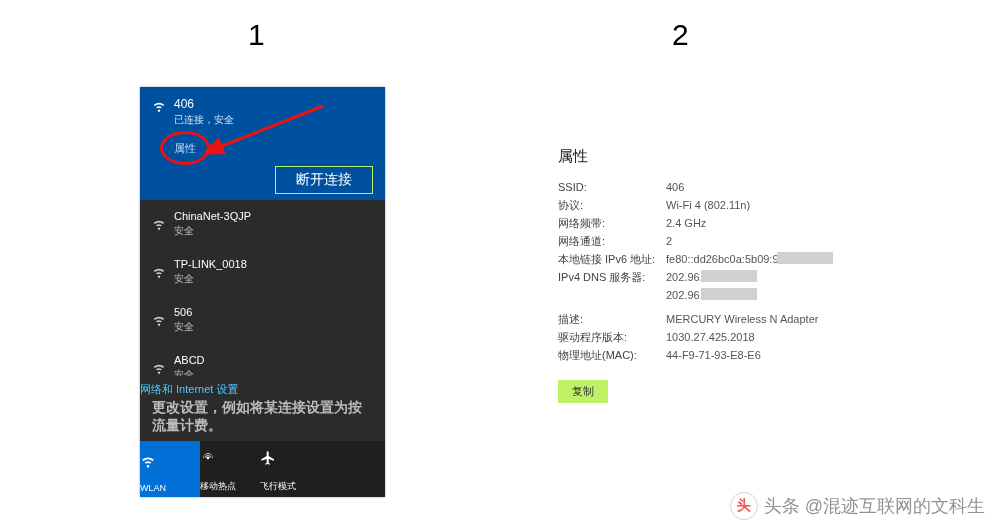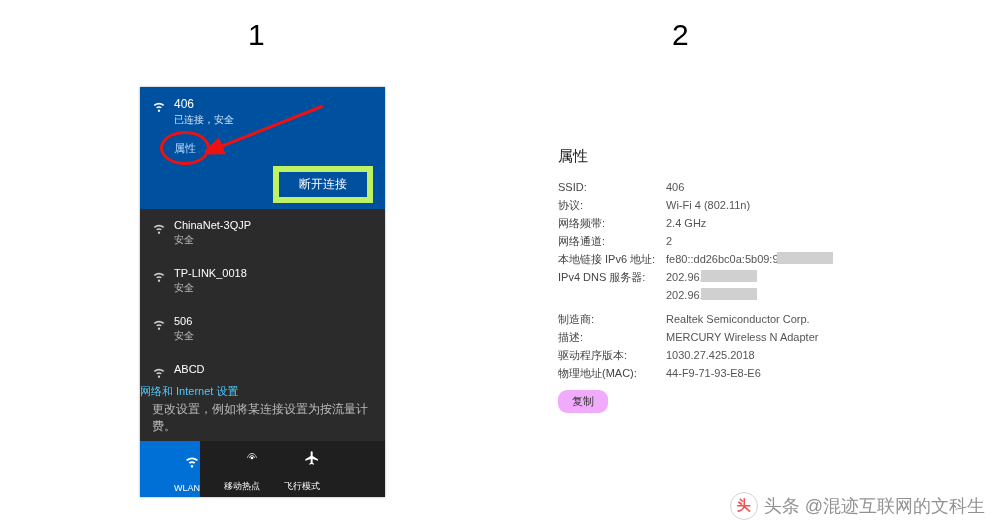--- a/index.html
+++ b/index.html
@@ -64,53 +64,54 @@
   }
   .arrow-svg {
     position: absolute;
     left: 205px;
     top: 96px;
     pointer-events: none;
   }
   .disconnect-row { text-align: right; margin-top: 10px; }
   .disconnect-btn {
     display: inline-block;
-    border: 6px solid #bef264;
+    border: 1px solid #bef264;
     padding: 4px 20px;
-    font-size: 12px;
+    font-size: 14px;
     color: #fff;
   }
   .net-list { flex:1; overflow:hidden; }
   .net-item {
     display: flex;
-    align-items: flex-start;
+    align-items: center;
     padding: 10px 12px;
   }
   .net-item .ni-name { font-size: 11px; color: #fff; }
   .net-item .ni-sub { font-size: 10px; color: #bbb; margin-top: 2px; }
   .settings-link {
     padding: 6px 0 2px;
     font-size: 11px;
     color: #4fc8ff;
   }
   .settings-sub {
     padding: 0 12px 6px;
-    font-size: 12px;
+    font-size: 14px;
     color: #bbb;
+    font-weight: bold;
   }
   .bottom-bar {
     display: flex;
     height: 56px;
     background: #1f1f1f;
   }
   .bb-item {
     flex: 0 0 60px;
     display: flex;
     flex-direction: column;
-    align-items: flex-end;
+    align-items: flex-start;
     justify-content: flex-end;
     padding: 4px 0 4px;
     font-size: 9px;
     color: #fff;
     position: relative;
   }
   .bb-item.on { background: #006fd6; }
   .bb-item .bb-icon { margin-top: 4px; margin-bottom: 12px; }
 
   
@@ -159,26 +160,25 @@
     border: 2px solid #e11;
     border-radius: 3px;
     left: -4px;
     top: -1px;
     width: 188px;
     height: 18px;
     pointer-events: none;
   }
   .copy-btn {
     display: inline-block;
-    background: #f0abfc;
+    background: #bef264;
     color: #333;
     padding: 4px 14px;
     font-size: 11px;
-    margin-top: 8px;
-    border-radius: 9px;
+    margin-top: 16px;
   }
   .watermark {
     position: absolute;
     right: 10px;
     bottom: 6px;
     display: flex;
     align-items: center;
     font-size: 18px;
     color: #808080;
     opacity: .85;
@@ -333,24 +333,20 @@
     <div class="prop-key">IPv4 DNS 服务器:</div>
     <div>
       <div class="prop-val grey-cover">202.96.</div>
       <div class="prop-val grey-cover">202.96.</div>
     </div>
   </div>
 
   <div style="height:6px"></div>
   <div id="props-rows2">
       <div class="prop-row">
-        <div class="prop-key">制造商:</div>
-        <div class="prop-val">Realtek Semiconductor Corp.</div>
-      </div>
-      <div class="prop-row">
         <div class="prop-key">描述:</div>
         <div class="prop-val">MERCURY Wireless N Adapter</div>
       </div>
       <div class="prop-row">
         <div class="prop-key">驱动程序版本:</div>
         <div class="prop-val">1030.27.425.2018</div>
       </div>
       <div class="prop-row">
         <div class="prop-key">物理地址(MAC):</div>
         <div class="prop-val">44-F9-71-93-E8-E6</div>

